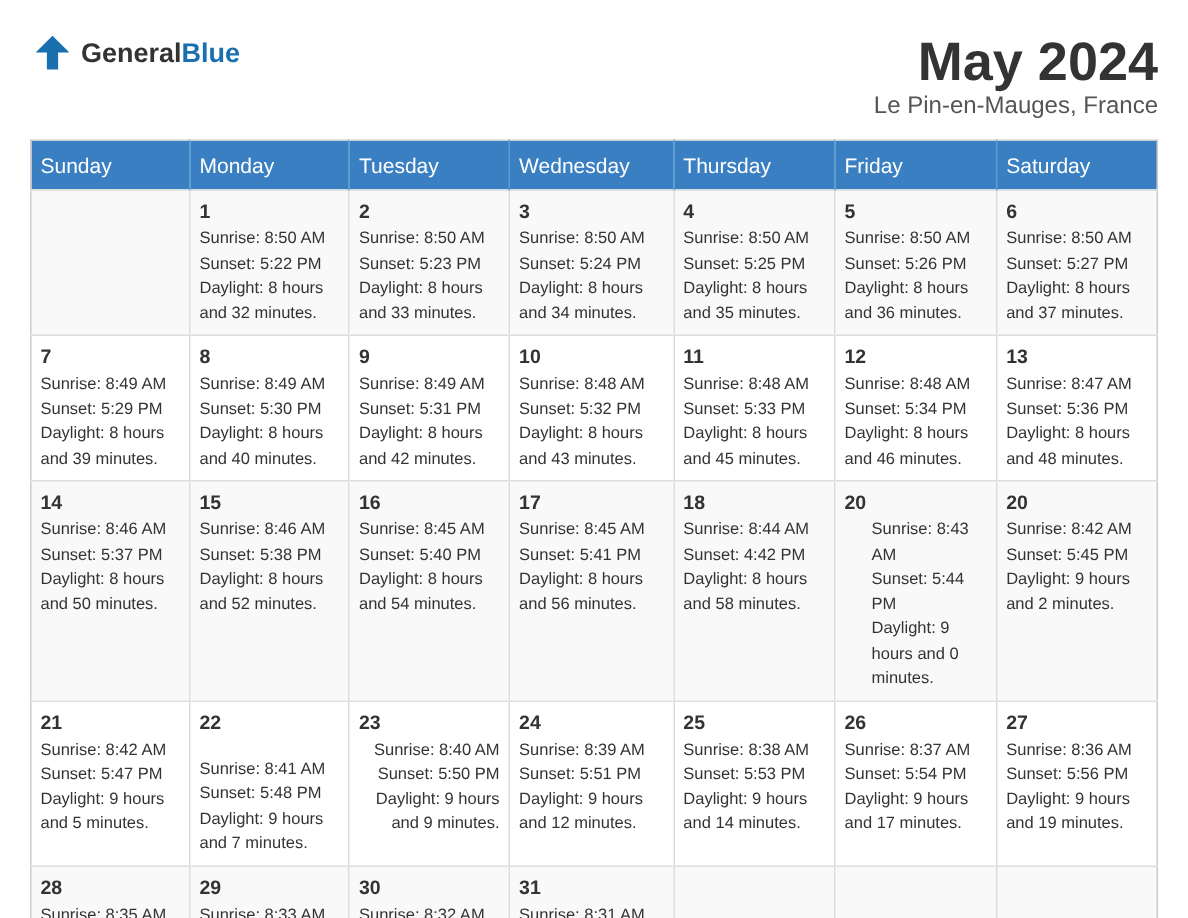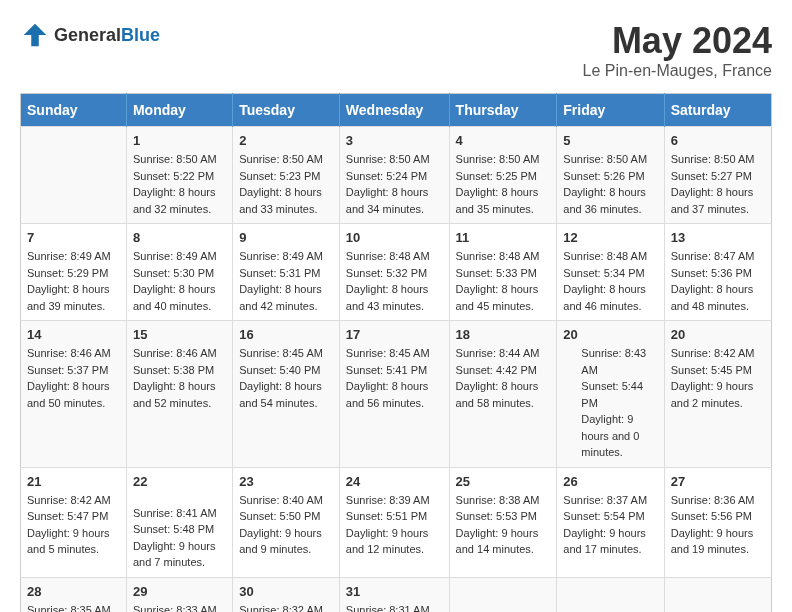--- a/index.html
+++ b/index.html
@@ -53,21 +53,21 @@
       border: 1px solid #ccc;
     }
     .calendar-table thead tr {
       background-color: #3a7fc1;
       color: white;
     }
     .calendar-table thead th {
       padding: 8px 6px;
       text-align: left;
       font-size: 14px;
-      font-weight: bold;
+      font-weight: normal;
       border-right: 1px solid #5a9fd4;
     }
     .calendar-table thead th:last-child {
       border-right: none;
     }
     .calendar-table tbody tr {
       border-top: 1px solid #ddd;
     }
     .calendar-table tbody tr:nth-child(odd) {
       background-color: #f9f9f9;
@@ -268,21 +268,21 @@
 Daylight: 9 hours and 5 minutes.</div>
         </td>
         <td>
           <span class="day-number">22</span>
           <div class="day-info" style="white-space: pre-line; margin-top: 16px;">Sunrise: 8:41 AM
 Sunset: 5:48 PM
 Daylight: 9 hours and 7 minutes.</div>
         </td>
         <td>
           <span class="day-number">23</span>
-          <div class="day-info" style="white-space: pre-line;">Sunrise: 8:40 AM
+          <div class="day-info" style="white-space: pre-line; text-align: right;">Sunrise: 8:40 AM
 Sunset: 5:50 PM
 Daylight: 9 hours and 9 minutes.</div>
         </td>
         <td>
           <span class="day-number">24</span>
           <div class="day-info" style="white-space: pre-line;">Sunrise: 8:39 AM
 Sunset: 5:51 PM
 Daylight: 9 hours and 12 minutes.</div>
         </td>
         <td>

